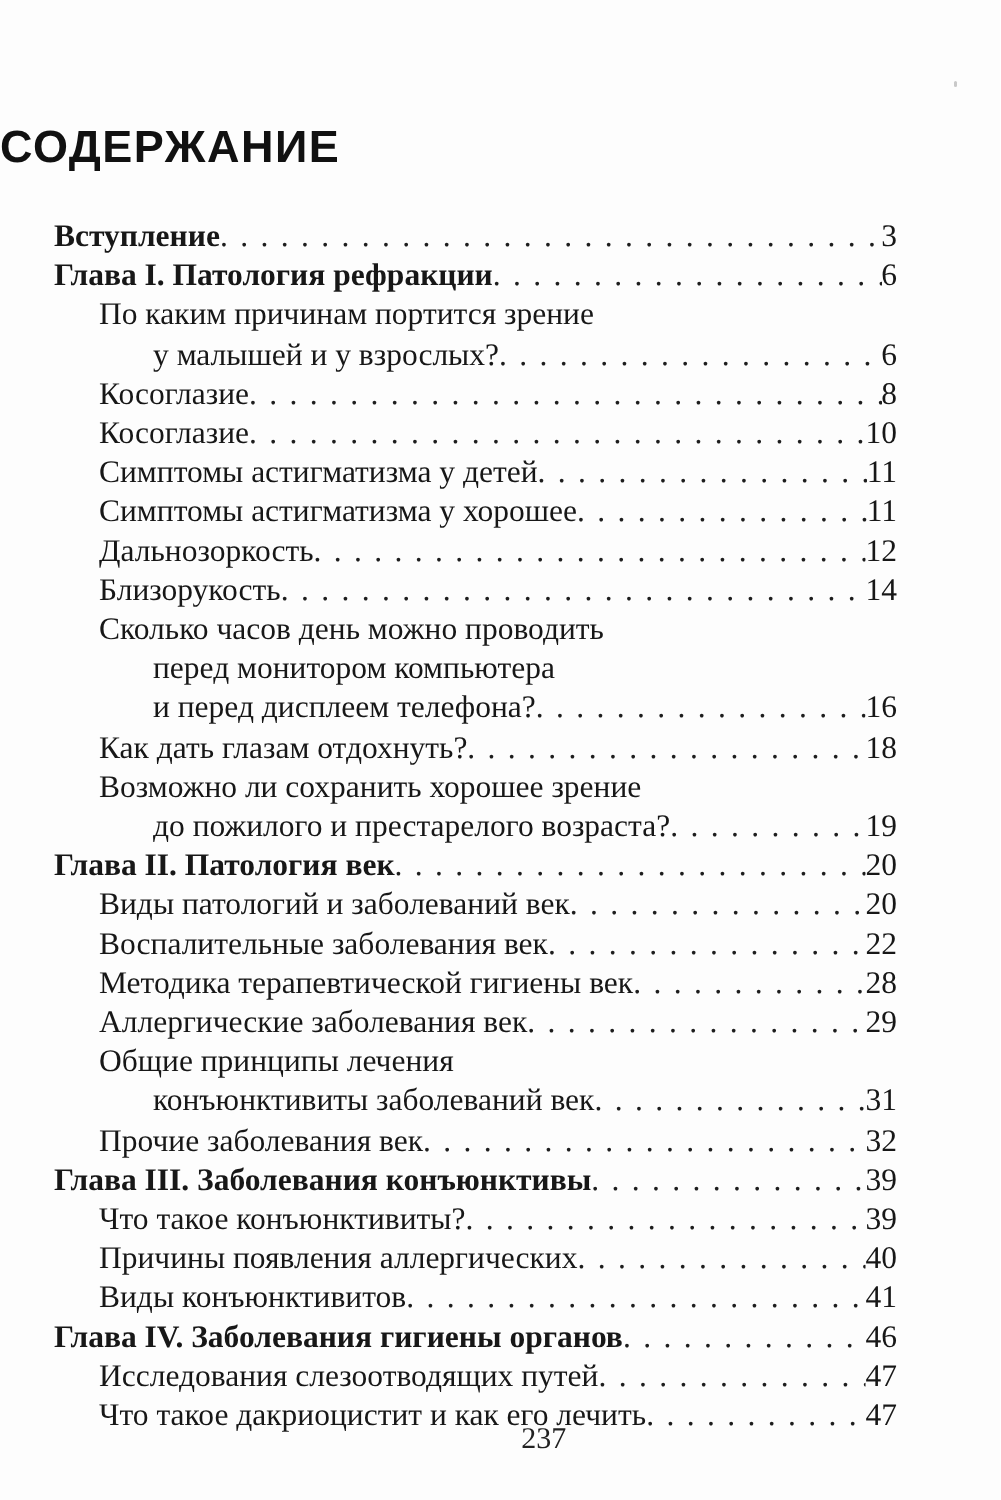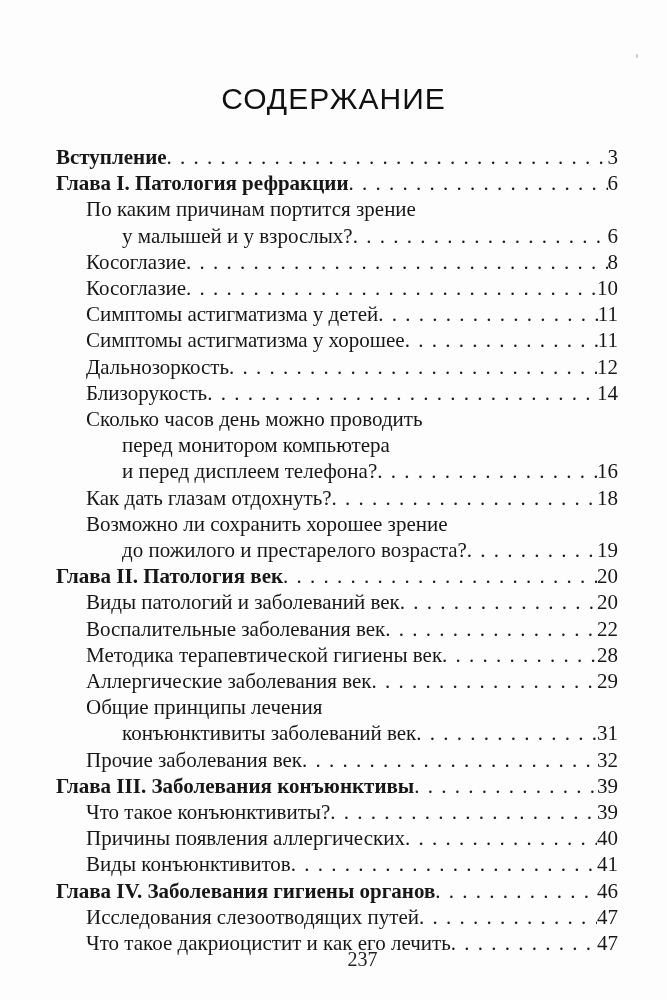--- a/index.html
+++ b/index.html
@@ -18,33 +18,32 @@
   .page {
     position: absolute;
     inset: 0;
     background: #fdfdfd;
   }
   .title {
     position: absolute;
     top: 82px;
     left: 0;
     width: 100%;
-    text-align: center;
+    text-align: left;
     font-family: "Liberation Sans", sans-serif;
-    font-weight: normal;
+    font-weight: bold;
     font-size: 30px;
     letter-spacing: 1px;
     color: #111111;
   }
   .toc {
     position: absolute;
     top: 144px;
     left: 36px;
     width: 562px;
-    margin-left: 20px;
   }
   .toc-row {
     display: flex;
     align-items: baseline;
     font-size: 21px;
     line-height: 26.2px;
     white-space: nowrap;
   }
   .toc-row.bold .label { font-weight: bold; }
   .toc-row.lvl1 { padding-left: 30px; }

